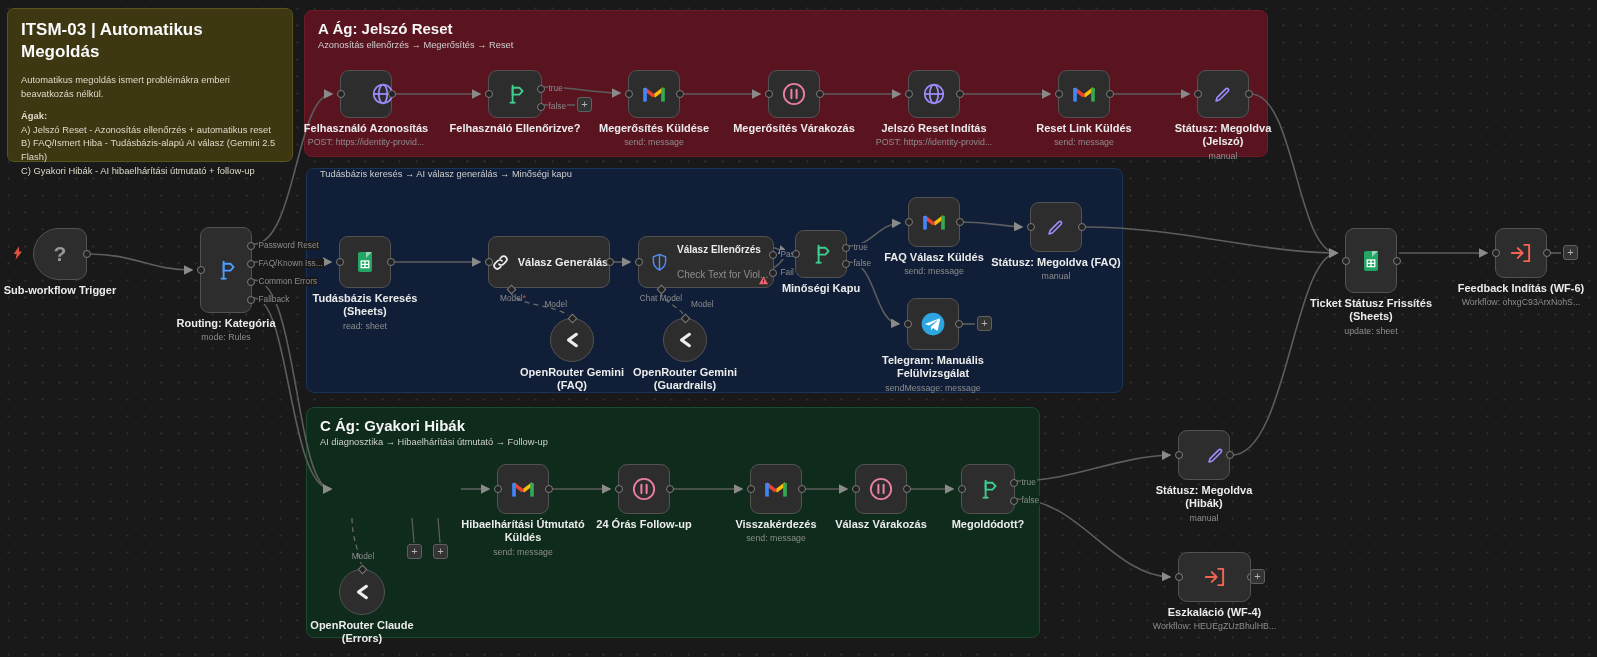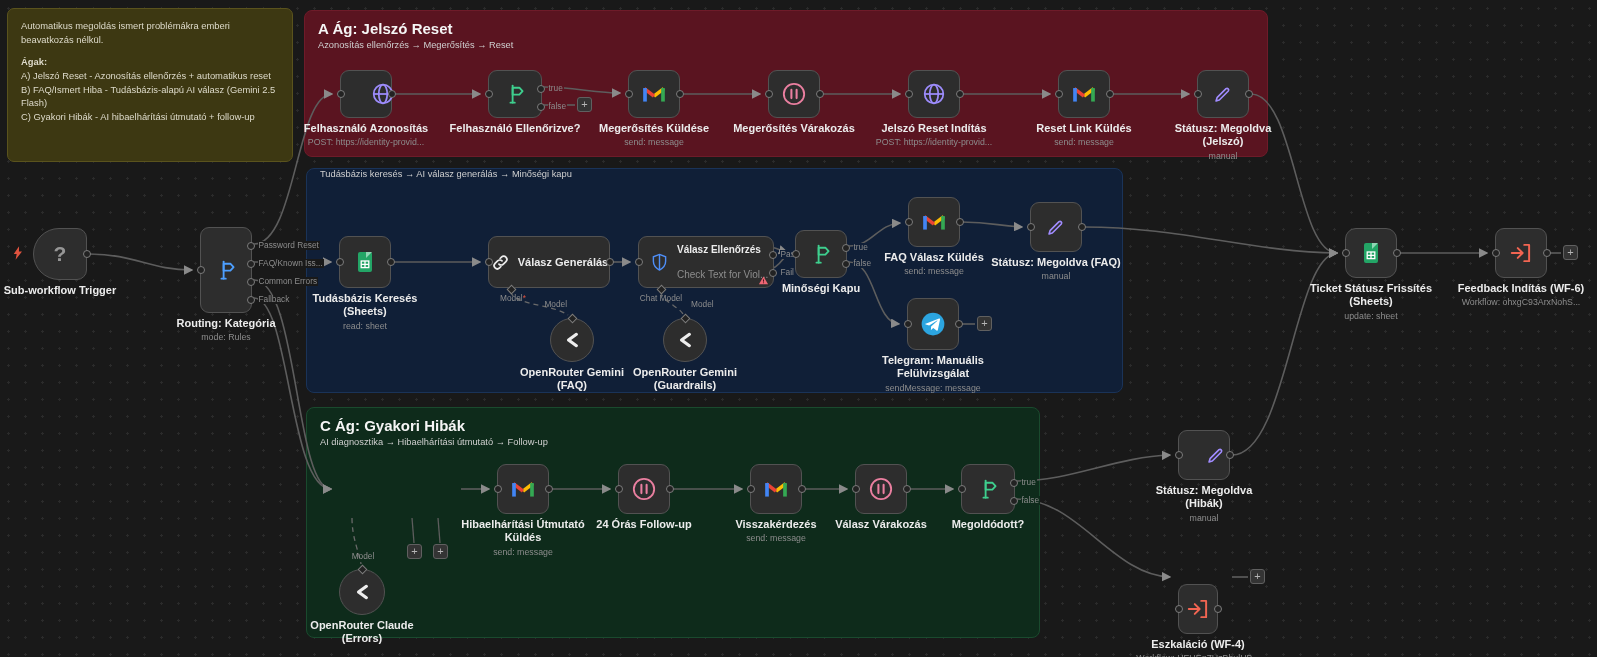--- a/index.html
+++ b/index.html
@@ -149,20 +149,21 @@
   </div>
   <div class="region" style="left:306px;top:168px;width:817px;height:225px;background:#101f37;border:1px solid #1a3358;">
     <div class="rsub">Tudásbázis keresés → AI válasz generálás → Minőségi kapu</div>
   </div>
   <div class="region" style="left:306px;top:407px;width:734px;height:231px;background:#0e2b1b;border:1px solid #1a4a2e;">
     <div class="rtitle">C Ág: Gyakori Hibák</div>
     <div class="rsub">AI diagnosztika → Hibaelhárítási útmutató → Follow-up</div>
   </div>
 
   <div class="note">
+    <div class="ntitle">ITSM-03 | Automatikus Megoldás</div>
     <div class="nline">Automatikus megoldás ismert problémákra emberi beavatkozás nélkül.</div>
     <div class="nline b">Ágak:</div>
     <div class="nline">A) Jelszó Reset - Azonosítás ellenőrzés + automatikus reset</div>
     <div class="nline">B) FAQ/Ismert Hiba - Tudásbázis-alapú AI válasz (Gemini 2.5 Flash)</div>
     <div class="nline">C) Gyakori Hibák - AI hibaelhárítási útmutató + follow-up</div>
   </div>
 
   <svg class="edges" width="1597" height="657">
     <defs>
       <marker id="arr" viewBox="0 0 10 10" refX="8.5" refY="5" markerWidth="6" markerHeight="6" orient="auto-start-reverse">
@@ -570,35 +571,35 @@
           <use href="#i-pen"></use>
         </svg>
       </span>
     <div class="cap">
         <div class="lbl">Státusz: Megoldva (Hibák)</div>
         <div class="sub">manual</div>
       </div>
   <div class="port in"></div>
       <div class="port out"></div>
     </div>
-  <div class="n" style="left:1178px;top:552px;width:40px;height:50px;margin-top:32px;">
+  <div class="n" style="left:1178px;top:552px;width:73px;height:50px;">
     <span class="ic c-exec">
         <svg width="26" height="26">
           <use href="#i-exec"></use>
         </svg>
       </span>
     <div class="cap">
         <div class="lbl">Eszkaláció (WF-4)</div>
         <div class="sub">Workflow: HEUEgZUzBhulHB...</div>
       </div>
   <div class="port in"></div>
       <div class="port out"></div>
     </div>
 
-  <div class="n cw135" style="left:1345px;top:228px;width:52px;height:50px;border-radius:11px;">
+  <div class="n cw135" style="left:1345px;top:228px;width:52px;height:65px;">
     <span class="ic">
         <svg width="24" height="24">
           <use href="#i-sheets"></use>
         </svg>
       </span>
     <div class="cap">
         <div class="lbl">Ticket Státusz Frissítés (Sheets)</div>
         <div class="sub">update: sheet</div>
       </div>
   <div class="port in"></div>

